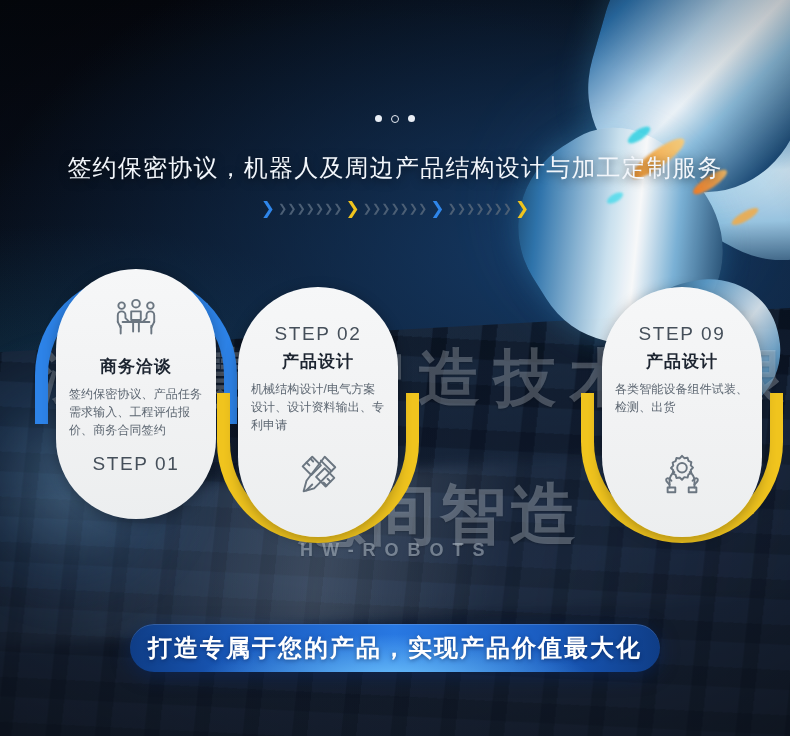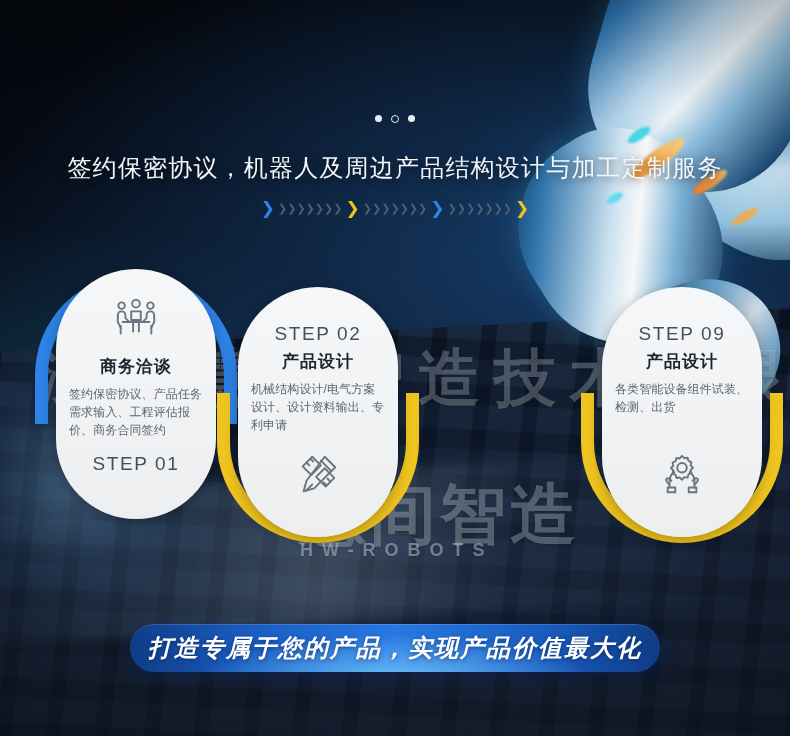--- a/index.html
+++ b/index.html
@@ -176,21 +176,21 @@
   .card.layB .c-icon{margin-top:auto;margin-bottom:26px;}
 
   
   .banner{
     position:absolute;left:130px;top:624px;width:530px;height:48px;
     border-radius:24px;
     background:
       radial-gradient(60% 160% at 50% 120%, rgba(120,205,255,.85) 0%, rgba(40,130,230,.0) 62%),
       linear-gradient(90deg,#0f3d86 0%,#1a5cc0 22%,#2878e2 50%,#1a5cc0 78%,#0f3d86 100%);
     box-shadow:0 4px 18px rgba(10,40,100,.55), inset 0 1px 0 rgba(255,255,255,.15);
-    display:flex;align-items:center;justify-content:center;font-style:italic;
+    display:flex;align-items:center;justify-content:center;
   }
   .banner span{
     color:#fff;font-size:24px;font-weight:700;letter-spacing:2px;
     text-shadow:0 1px 4px rgba(0,20,60,.5);
   }
 </style>
 </head>
 <body>
 
 <div id="stage">

